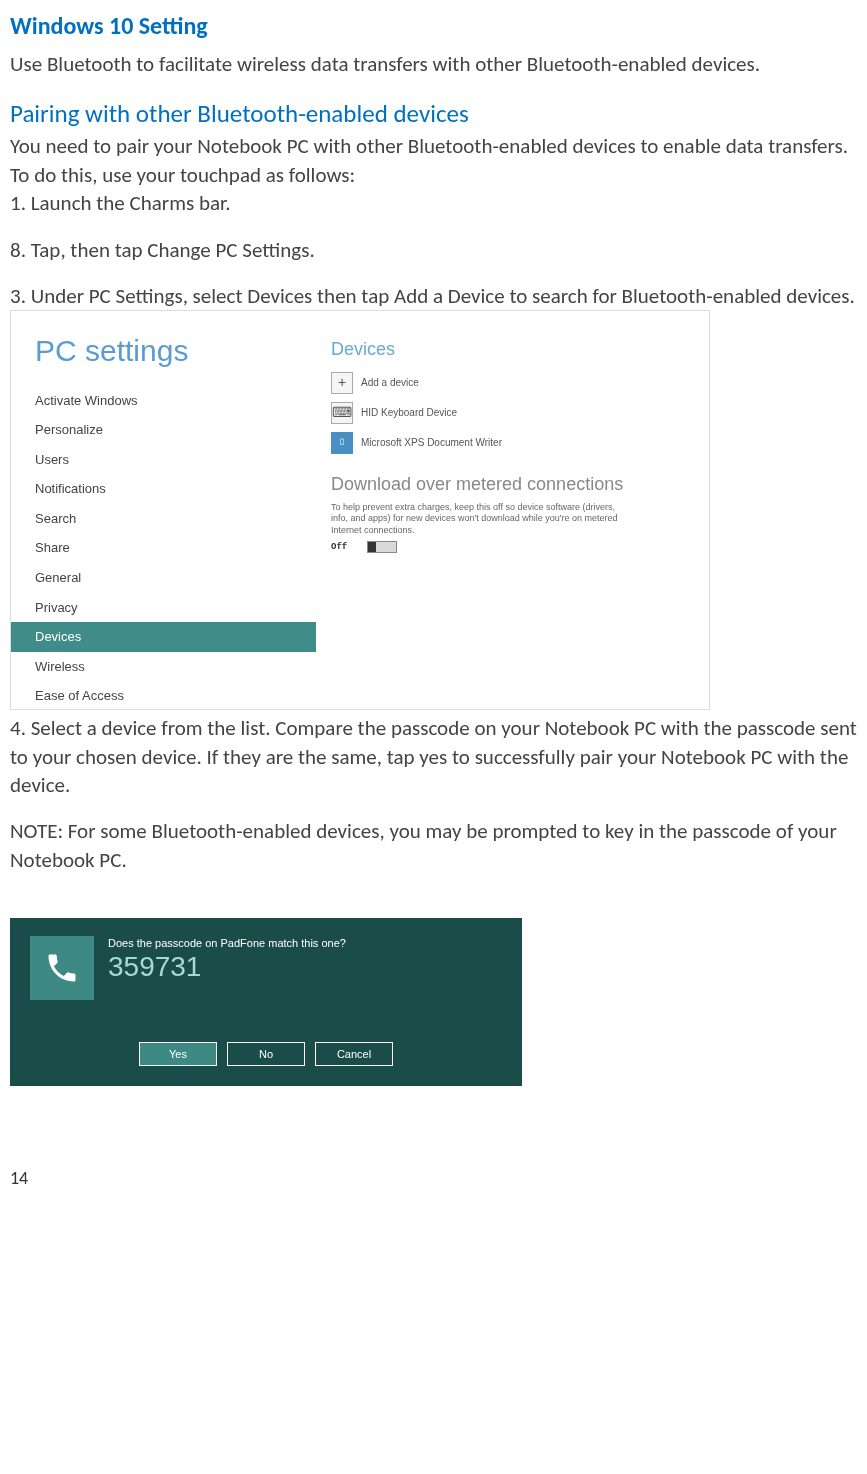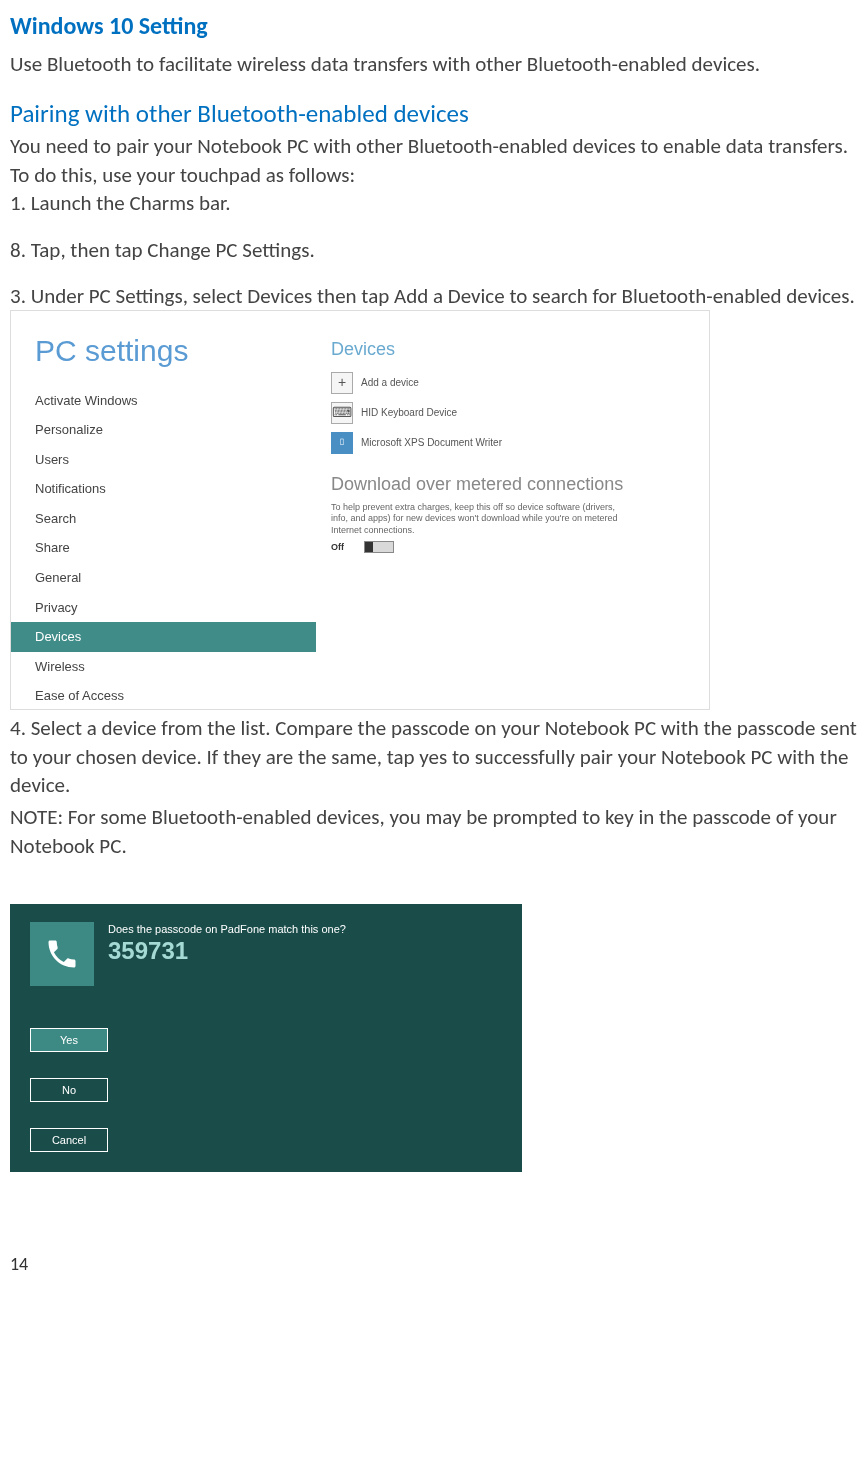--- a/index.html
+++ b/index.html
@@ -128,20 +128,21 @@
     .metered-toggle {
       display: flex;
       align-items: center;
       margin-top: 4px;
       font-size: 9px;
       color: #333;
     }
     .metered-toggle .toggle-label {
       font-weight: bold;
       margin-right: 20px;
+      font-family: Liberation Mono, monospace;
     }
     .toggle-switch {
       width: 30px;
       height: 12px;
       border: 1px solid #888;
       background: #d9d9d9;
       position: relative;
     }
     .toggle-switch::after {
       content: "";
@@ -186,29 +187,28 @@
     .passcode-right {
       flex: 1;
     }
     .passcode-question {
       color: #fff;
       font-size: 11px;
       margin-bottom: 2px;
     }
     .passcode-number {
       color: #a4d9d4;
-      font-size: 24px;
-      font-weight: 700;
+      font-size: 28px;
+      font-weight: 400;
       line-height: 1;
     }
     .passcode-buttons {
       display: flex;
       justify-content: center;
-      gap: 26px;
-      flex-direction: column;
+      gap: 10px;
     }
     .passcode-btn {
       border: 1px solid #fff;
       color: #fff;
       background: transparent;
       width: 78px;
       height: 24px;
       font-size: 11px;
       font-family: 'Segoe UI', sans-serif;
       cursor: pointer;
@@ -216,21 +216,21 @@
     .passcode-btn.primary {
       background: #3d8a84;
       border: 1px solid #fff;
     }
     .page-number {
       text-align: left;
       margin-top: 80px;
       font-size: 18px;
       color: #333;
     }
-    .gap { margin-bottom: 4px; }
+    .gap { margin-bottom: 18px; }
   </style>
 </head>
 <body>
 
 
 
 <h1 class="main-heading">Windows 10 Setting</h1>
 
 <p class="body-text">Use Bluetooth to facilitate wireless data transfers with other Bluetooth-enabled devices.</p>
 

